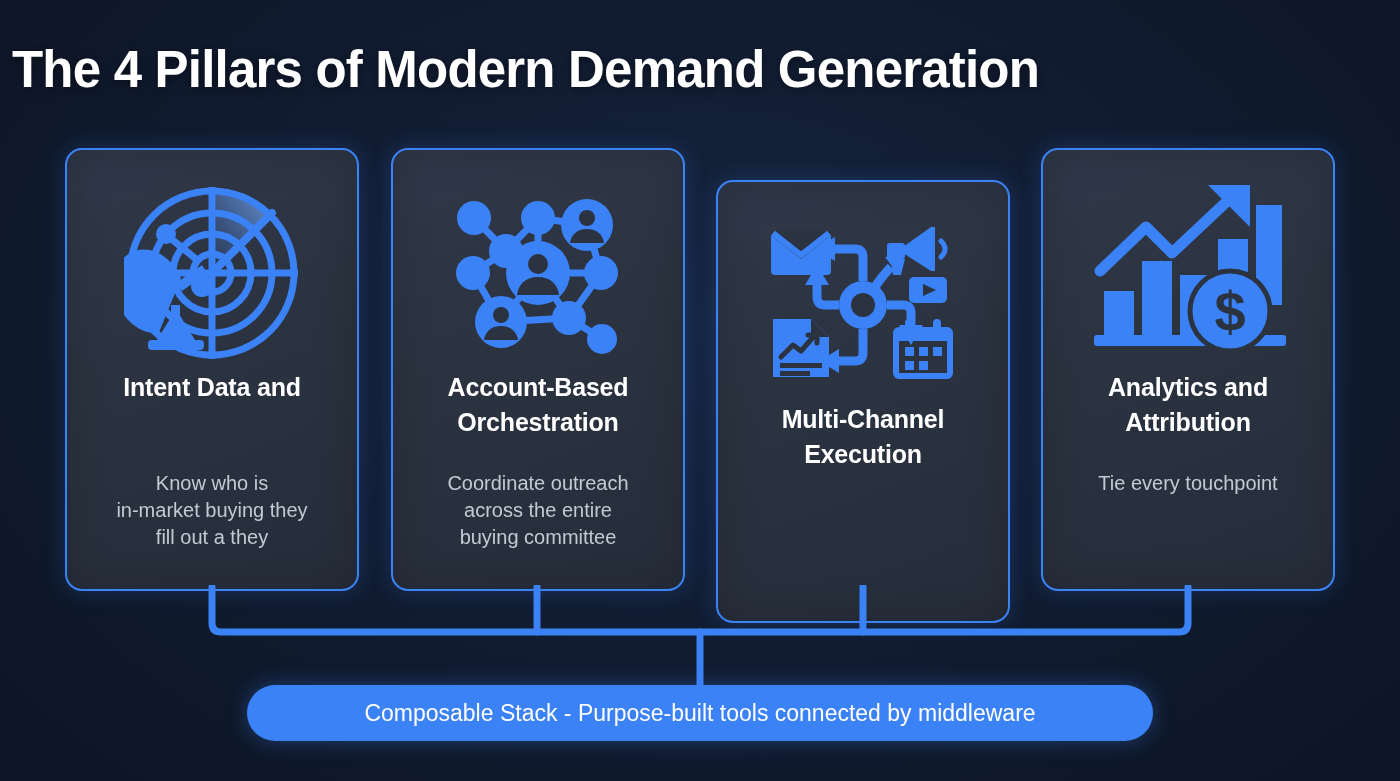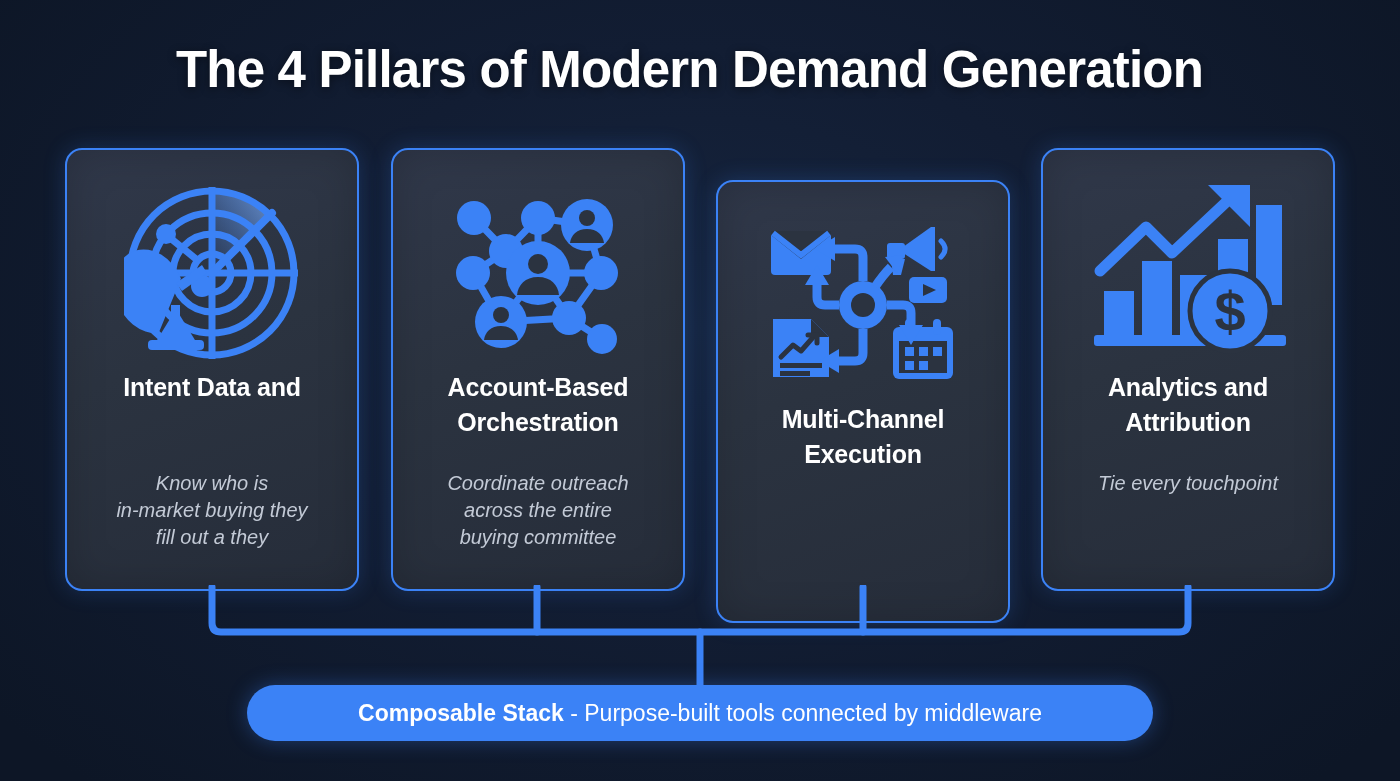--- a/index.html
+++ b/index.html
@@ -14,26 +14,27 @@
     position: relative;
     width: 1400px;
     height: 781px;
     background:
       radial-gradient(ellipse 900px 620px at 50% 42%, #16253f 0%, #121d33 45%, #0d1626 100%);
   }
   
   .title {
     position:absolute;
     top:40px; left:0; width:1379px;
-    text-align:center;
+    text-align:left;
     font-size:51px;
     font-weight:700;
     letter-spacing:-0.8px;
     color:#ffffff;
     text-shadow: 0 2px 10px rgba(0,0,0,.45);
+    padding-left: 12px;
   }
   
   .card {
     position:absolute;
     top:148px;
     width:294px;
     height:443px;
     border:2px solid #3b82f6;
     border-radius:17px;
     background: linear-gradient(160deg, #30384a 0%, #2b3340 45%, #262d3a 100%);
@@ -60,40 +61,39 @@
     color:#ffffff;
     letter-spacing:-0.2px;
   }
   .card-desc {
     position:absolute;
     top:320px; left:10px; right:10px;
     text-align:center;
     font-size:20px;
     line-height:27px;
     color:#c3cad6;
-    font-style:italic;
   }
   
   #connectors { position:absolute; top:585px; left:0; width:1400px; height:120px; }
   
   .pill {
     position:absolute;
     left:247px; top:685px;
     width:906px; height:56px;
     border-radius:28px;
     background:#3b82f6;
     display:flex; align-items:center; justify-content:center;
     box-shadow: 0 0 20px rgba(59,130,246,.35);
   }
   .pill-text {
     font-size:23px;
     color:#ffffff;
     white-space:nowrap;
   }
-  .pill-text b { font-weight:700; }
+  .pill-text b { font-weight:400; }
 </style>
 </head>
 <body>
 
 <div id="stage">
 
   <div class="title">The 4 Pillars of Modern Demand Generation</div>
 
   <div class="card c1">
     <div class="icon-wrap">

